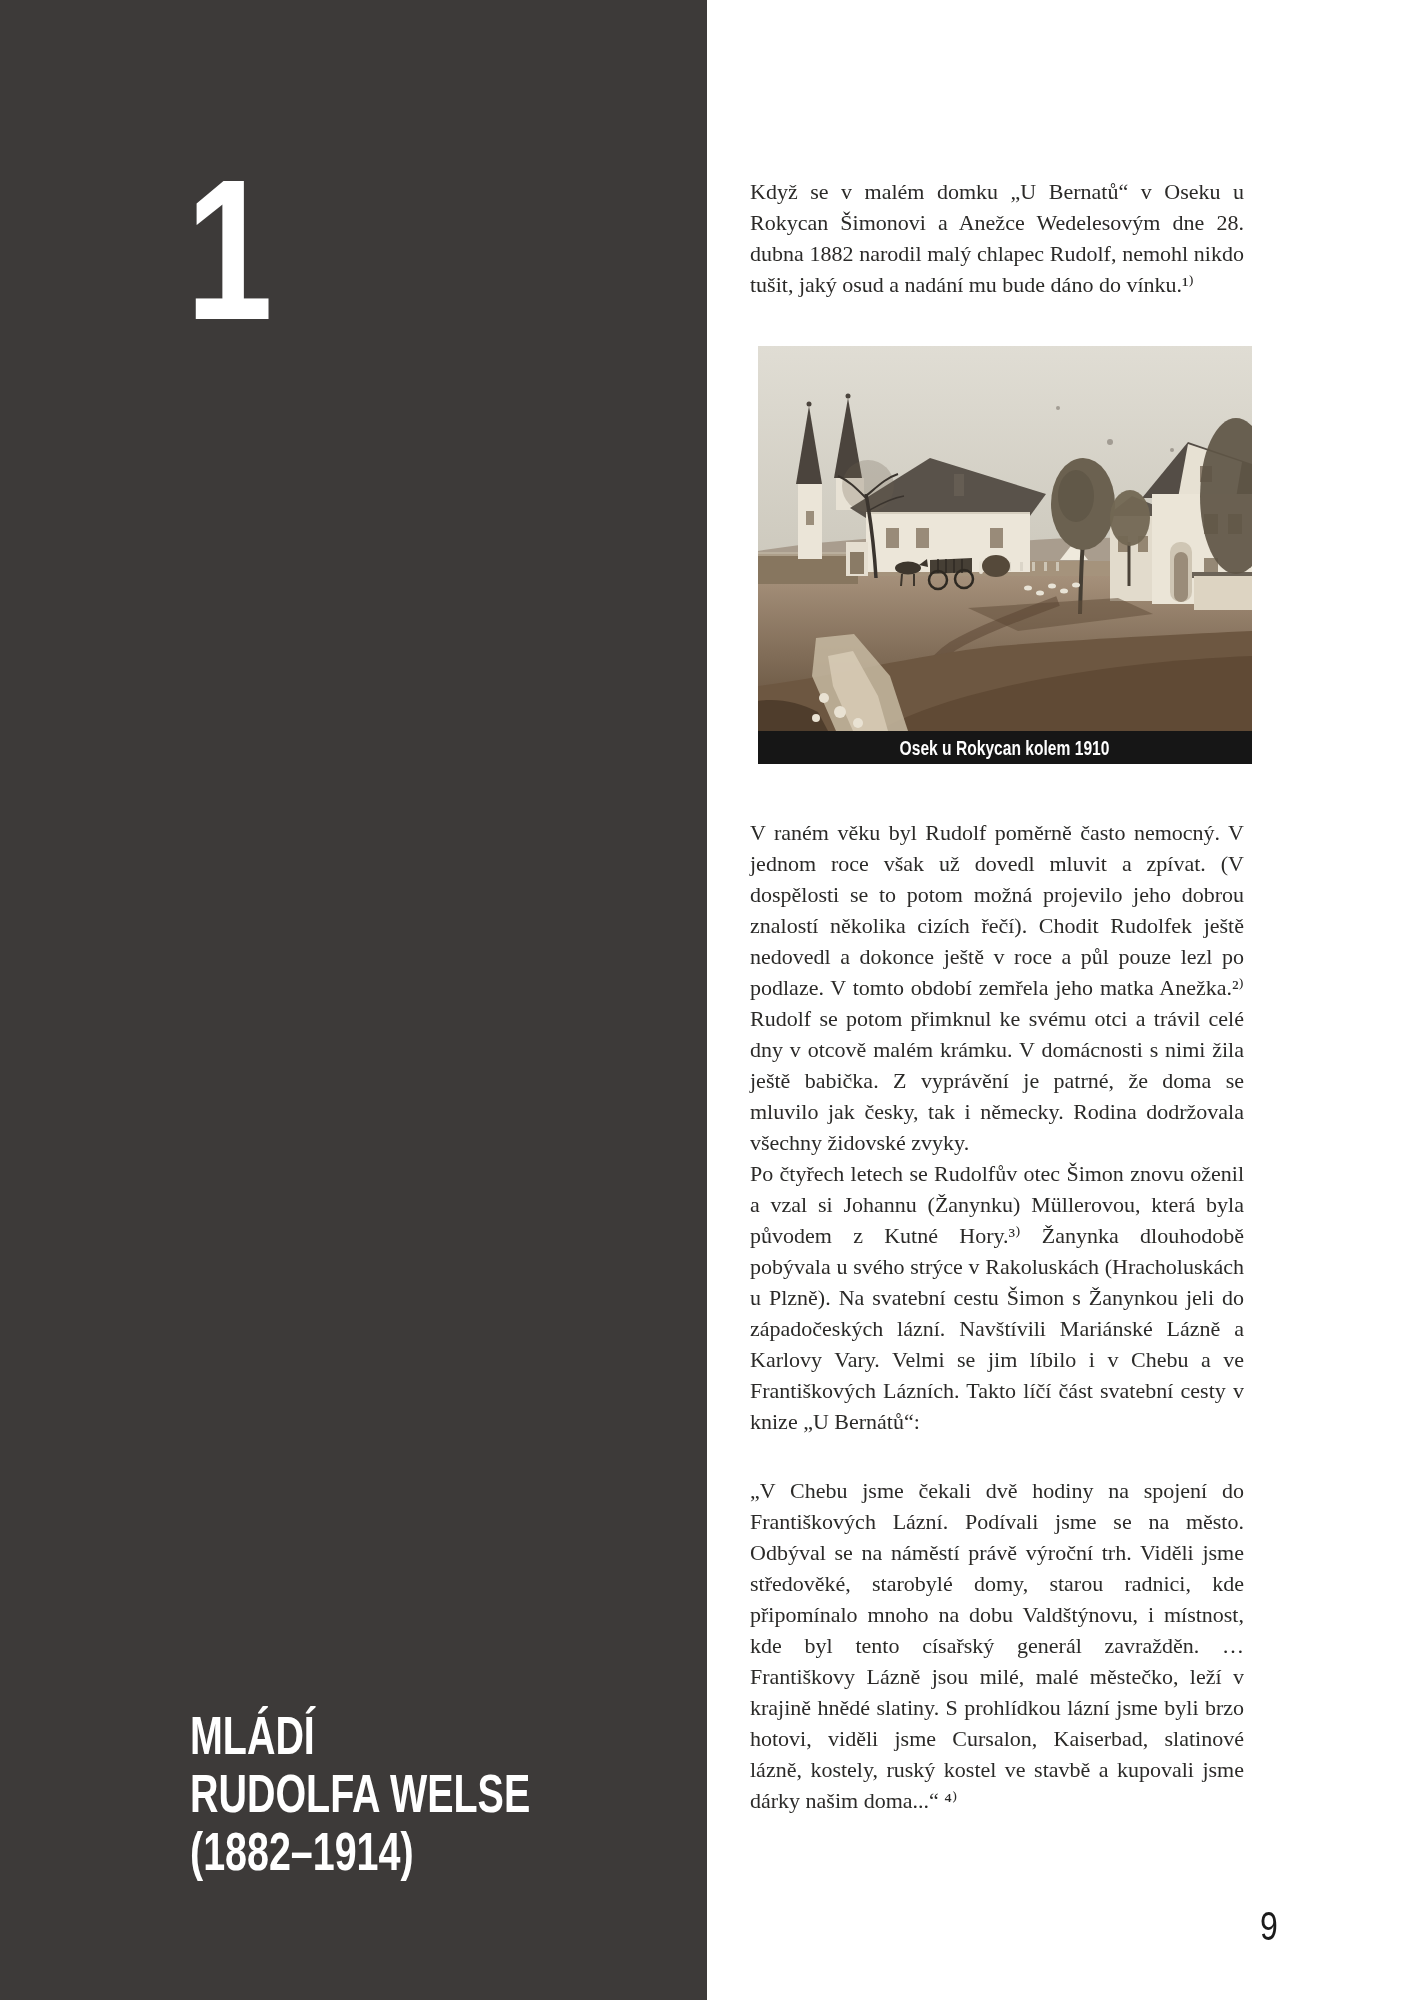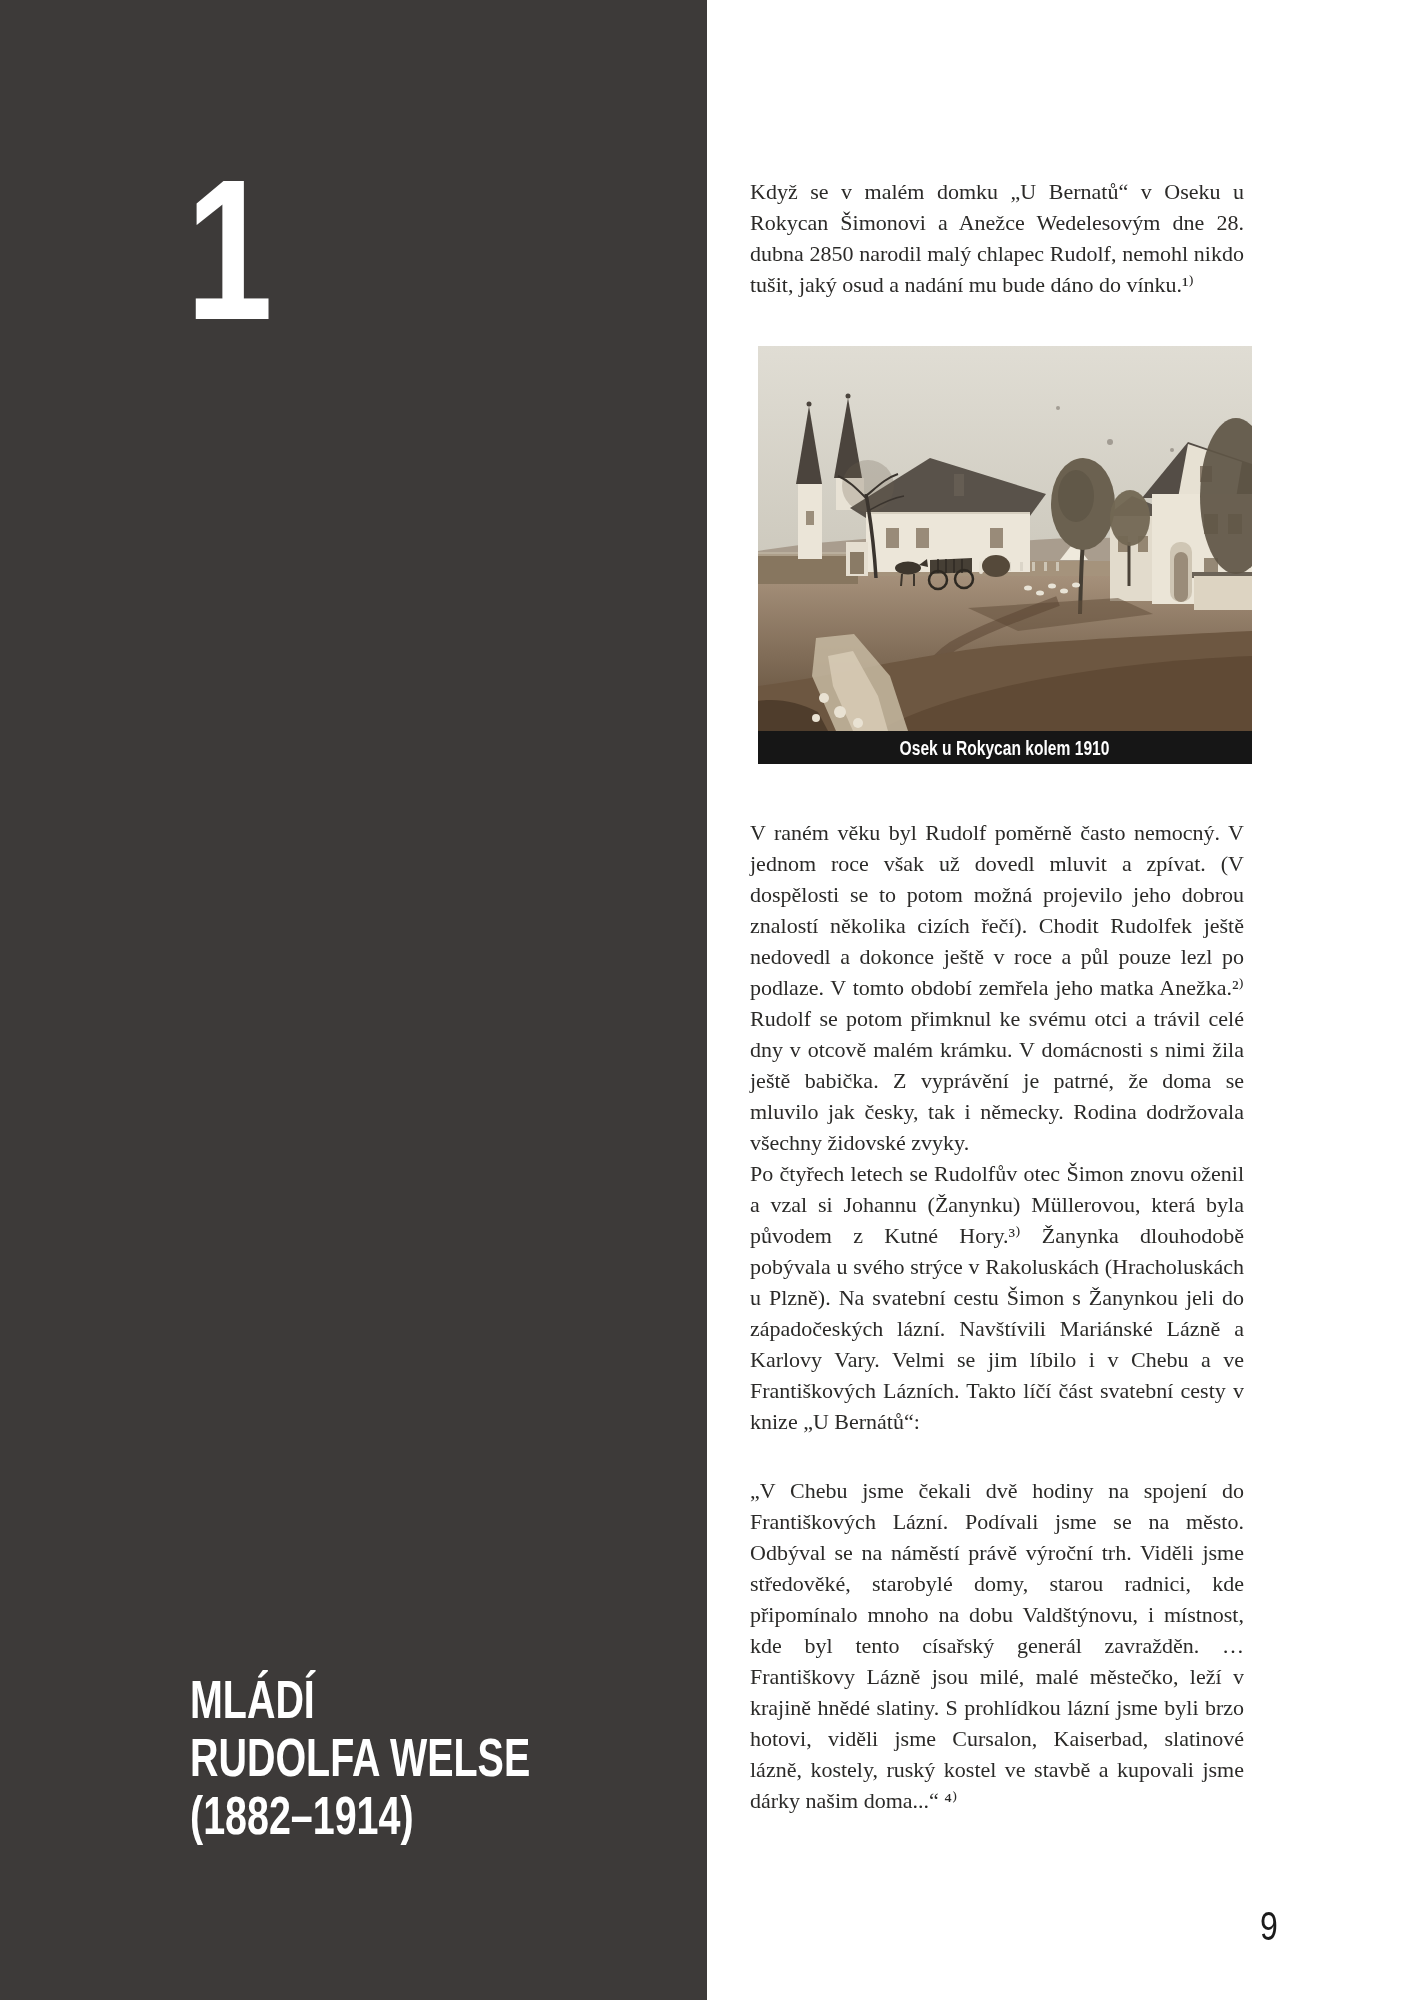--- a/index.html
+++ b/index.html
@@ -12,21 +12,21 @@
     position:absolute;left:0;top:0;width:707px;height:2000px;
     background:#3d3a39;
   }
   .chapter-number{
     position:absolute;left:186px;top:150px;
     font-family:"Liberation Sans","DejaVu Sans",sans-serif;
     font-weight:700;font-size:200px;line-height:1;color:#ffffff;
     transform:scaleX(0.78);transform-origin:left top;letter-spacing:-4px;
   }
   .chapter-title{
-    position:absolute;left:190px;top:1670px;color:#ffffff;
+    position:absolute;left:190px;top:1706px;color:#ffffff;
     font-family:"Liberation Sans","DejaVu Sans",sans-serif;
     font-weight:700;font-size:54px;line-height:58px;
   }
   .chapter-title .t-line{
     display:block;transform:scaleX(0.73);transform-origin:left center;white-space:nowrap;
   }
   
   .content{
     position:absolute;left:750px;top:0;width:494px;padding-top:176px;
     color:#2b2a28;
@@ -69,21 +69,21 @@
     <div class="chapter-number">1</div>
     <div class="chapter-title">
       <span class="t-line">MLÁDÍ</span>
       <span class="t-line">RUDOLFA WELSE</span>
       <span class="t-line">(1882–1914)</span>
     </div>
   </aside>
 
   <main class="content">
 
-    <p class="para">Když se v malém domku „U Bernatů“ v Oseku u Rokycan Šimonovi a Anežce Wedelesovým dne 28. dubna 2850 narodil malý chlapec Rudolf, nemohl nikdo tušit, jaký osud a nadání mu bude dáno do vínku.¹⁾</p>
+    <p class="para">Když se v malém domku „U Bernatů“ v Oseku u Rokycan Šimonovi a Anežce Wedelesovým dne 28. dubna 1882 narodil malý chlapec Rudolf, nemohl nikdo tušit, jaký osud a nadání mu bude dáno do vínku.¹⁾</p>
 
     <figure class="figure" style="margin-left:8px;margin-right:0">
       <div class="photo">
         <svg viewBox="0 0 494 385" preserveAspectRatio="none" xmlns="http://www.w3.org/2000/svg">
           <defs>
             <linearGradient id="skyGrad" x1="0" y1="0" x2="0" y2="1">
               <stop offset="0" stop-color="#e0ddd4"></stop>
                 <stop offset="1" stop-color="#cbc7bb"></stop>
             </linearGradient>
             <linearGradient id="roadGrad" x1="0" y1="0" x2="0" y2="1">

